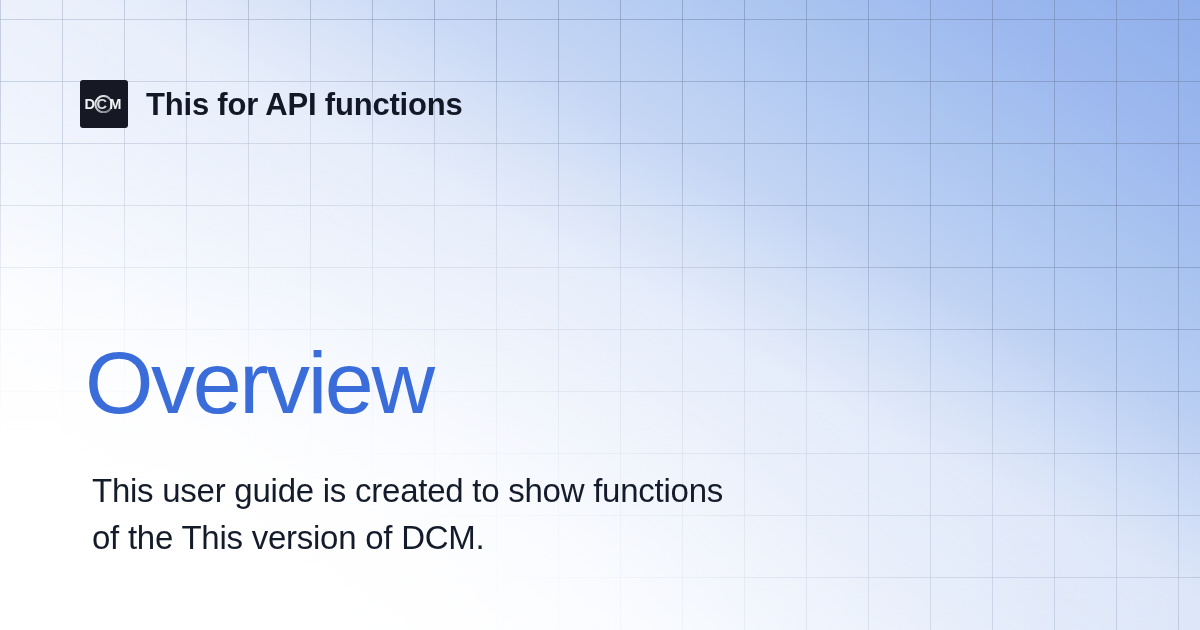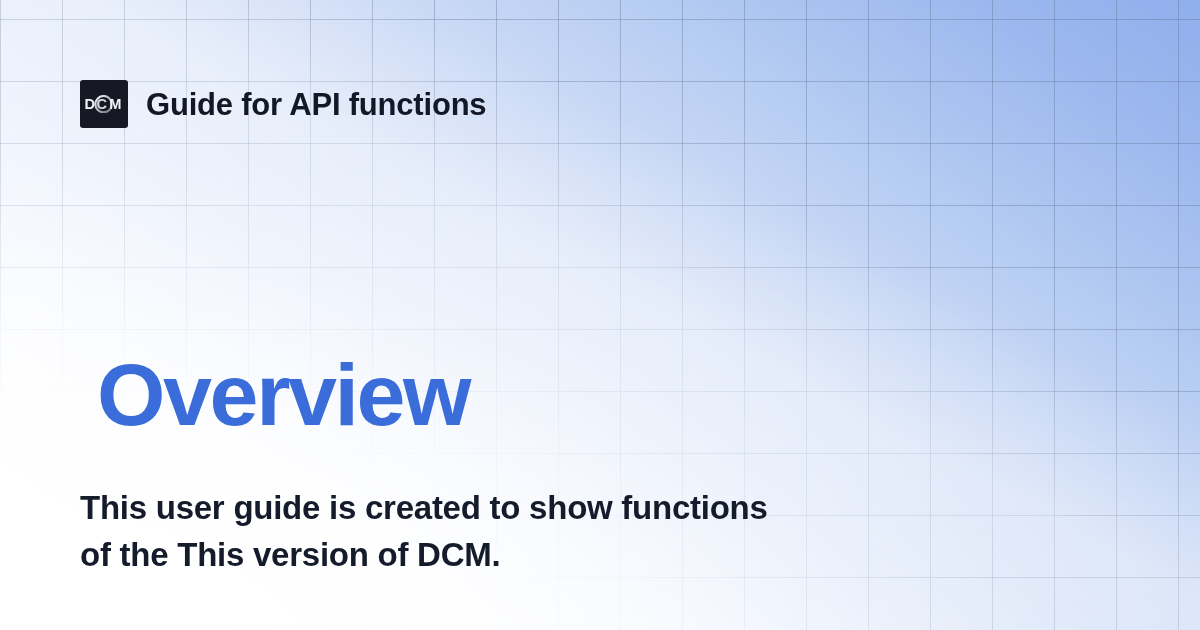--- a/index.html
+++ b/index.html
@@ -149,34 +149,34 @@
 
   
   .hero {
     position: absolute;
     left: 80px;
     top: 334px;
     width: 900px;
   }
 
   .hero-heading {
-    margin: 17px;
+    margin: 5px;
     font-size: 88px;
-    font-weight: 700;
+    font-weight: 400;
     letter-spacing: -2.4px;
     line-height: 1.0;
     color: #3a6dda;
     white-space: nowrap;
   }
 
   .hero-subtitle {
-    margin: 0;
+    margin: 12px;
     padding-top: 29px;
     font-size: 33px;
-    font-weight: 700;
+    font-weight: 400;
     line-height: 1.42;
     letter-spacing: -0.25px;
     color: #141b2a;
     max-width: 790px;
   }
 
   .hero-subtitle .sub-line {
     display: block;
     white-space: nowrap;
   }
@@ -204,21 +204,21 @@
               <stop offset="100%" stop-color="#6d717c"></stop>
             </linearGradient>
           </defs>
           <circle cx="19.6" cy="9.2" r="8.2" fill="none" stroke="url(#ringGrad)" stroke-width="2.1"></circle>
           <text x="0.5" y="14.2" font-family="&quot;Liberation Sans&quot;, sans-serif" font-size="14.6" font-weight="700" fill="#f2f3f6" letter-spacing="0.2">D</text>
           <text x="12.6" y="14.2" font-family="&quot;Liberation Sans&quot;, sans-serif" font-size="14.6" font-weight="700" fill="#d9dbe1" letter-spacing="0.2">C</text>
           <text x="25.2" y="14.2" font-family="&quot;Liberation Sans&quot;, sans-serif" font-size="14.6" font-weight="700" fill="#f2f3f6" letter-spacing="0.2">M</text>
         </svg>
       </div>
 
-      <div class="brand-title">Guide for API functions</div>
+      <div class="brand-title">This for API functions</div>
 
     </div>
 
     <div class="hero">
 
       <h1 class="hero-heading">Overview</h1>
 
       <p class="hero-subtitle">
         <span class="sub-line">This user guide is created to show functions</span>
         <span class="sub-line">of the This version of DCM.</span>

